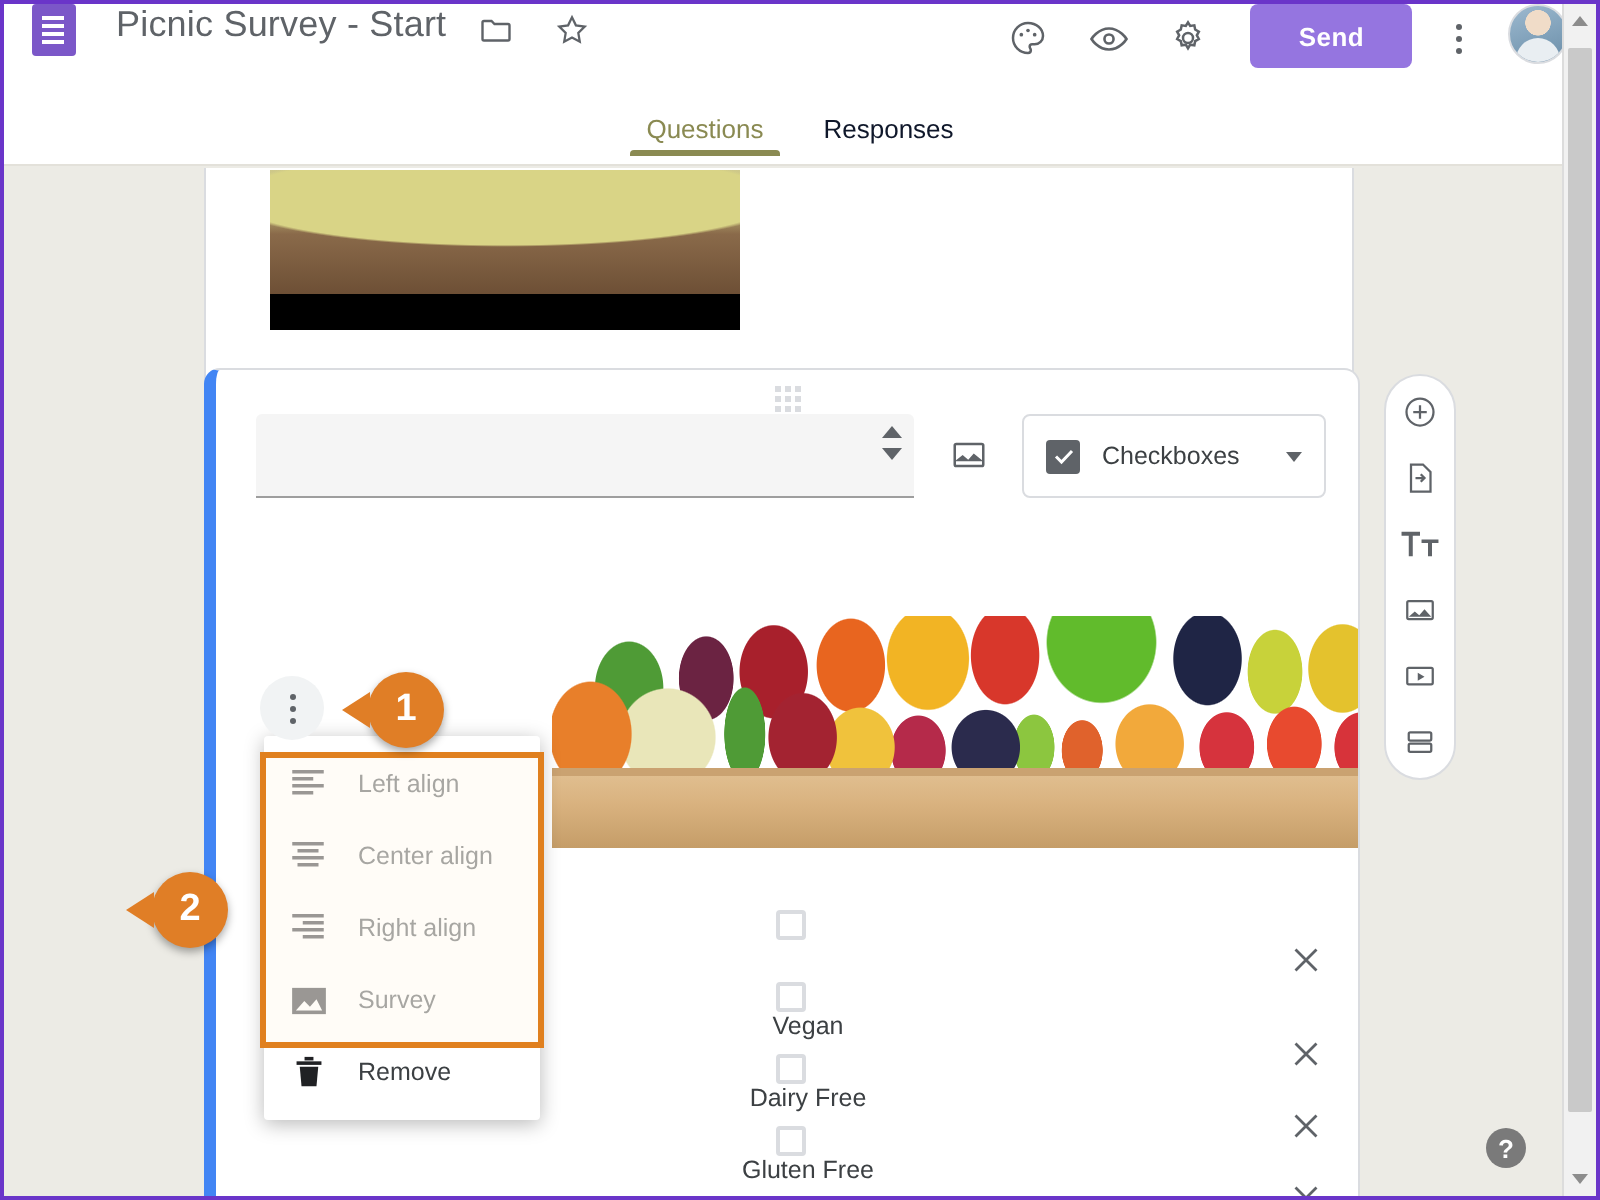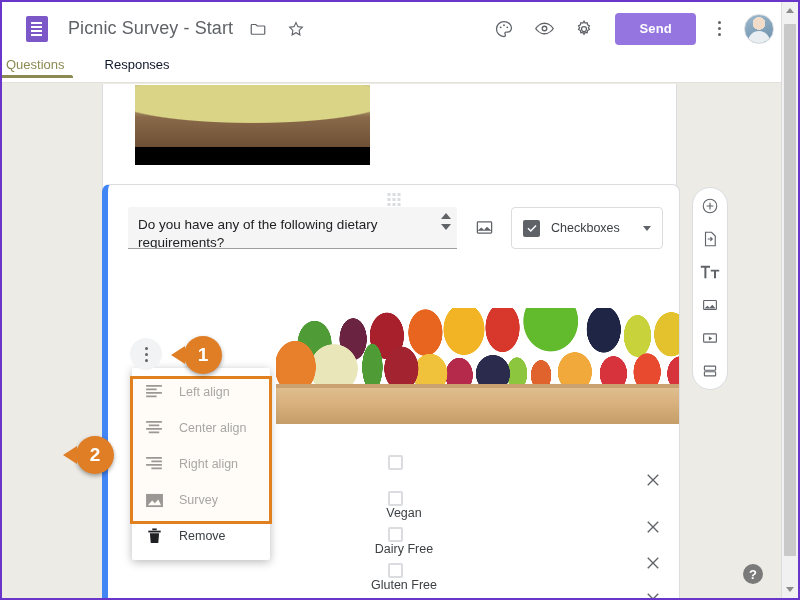--- a/index.html
+++ b/index.html
@@ -12,22 +12,22 @@
   .window-frame {
     position: absolute; inset: 0;
     border: 2px solid #6a35c9;
     background: #ecebe5;
     overflow: hidden;
   }
 
   
   .header {
     position: absolute; top: 0; left: 0; right: 0; height: 53px;
-    background: #ffffff; display: flex; align-items: center;
-    padding: 0 24px;
+    background: #ffffff; display: flex; 
+    padding: 0 14px;
   }
   .forms-logo {
     width: 22px; height: 26px; border-radius: 2px;
     background: #7b57c8; position: relative; flex: 0 0 auto;
   }
   .forms-logo::before {
     content: ""; position: absolute; left: 5px; top: 6px;
     width: 11px; height: 2px; background: #fff;
     box-shadow: 0 4px 0 #fff, 0 8px 0 #fff, 0 12px 0 #fff;
   }
@@ -69,22 +69,22 @@
   .avatar::after {
     content: ""; position: absolute; left: 50%; top: 58%;
     transform: translateX(-50%);
     width: 22px; height: 18px; border-radius: 11px 11px 0 0;
     background: #e9eef2;
   }
 
   
   .tabs {
     position: absolute; top: 53px; left: 0; right: 0; height: 28px;
-    background: #fff; display: flex; justify-content: flex-start;
-    align-items: flex-start; gap: 32px;
+    background: #fff; display: flex; justify-content: center;
+    align-items: flex-start; gap: 22px;
     border-bottom: 1px solid #e3e1da;
   }
   .tab {
     font-size: 13px; color: #0f172a; padding: 2px 4px 6px;
     position: relative; cursor: pointer;
   }
   .tab.active { color: #8a8a52; }
   .tab.active::after {
     content: ""; position: absolute; left: -4px; right: -4px; bottom: 0;
     height: 3px; background: #8a8a52; border-radius: 2px 2px 0 0;
@@ -367,21 +367,20 @@
           <i></i>
           <i></i>
           <i></i>
           <i></i>
           <i></i>
           <i></i>
       </div>
 
       <div class="q-row">
         <div class="q-field">
-          <div class="q-text">Do you have any of the following dietary requirements?</div>
           <div class="q-spin">
             <svg width="10" height="6" viewBox="0 0 10 6" fill="currentColor">
                 <path d="M5 0l5 6H0z"></path>
               </svg>
             <svg width="10" height="6" viewBox="0 0 10 6" fill="currentColor">
                 <path d="M5 6L0 0h10z"></path>
               </svg>
           </div>
         </div>
 

